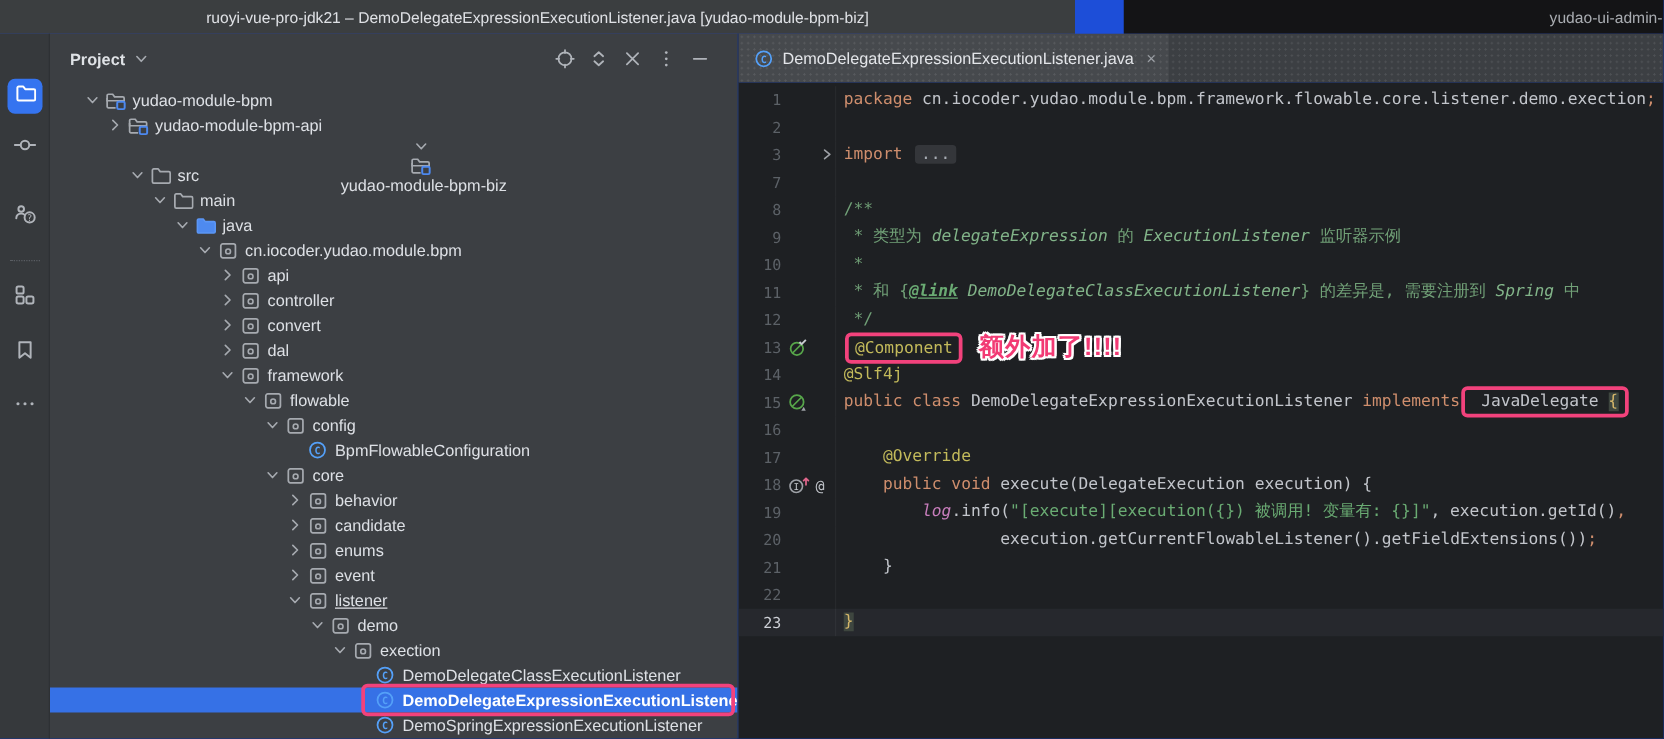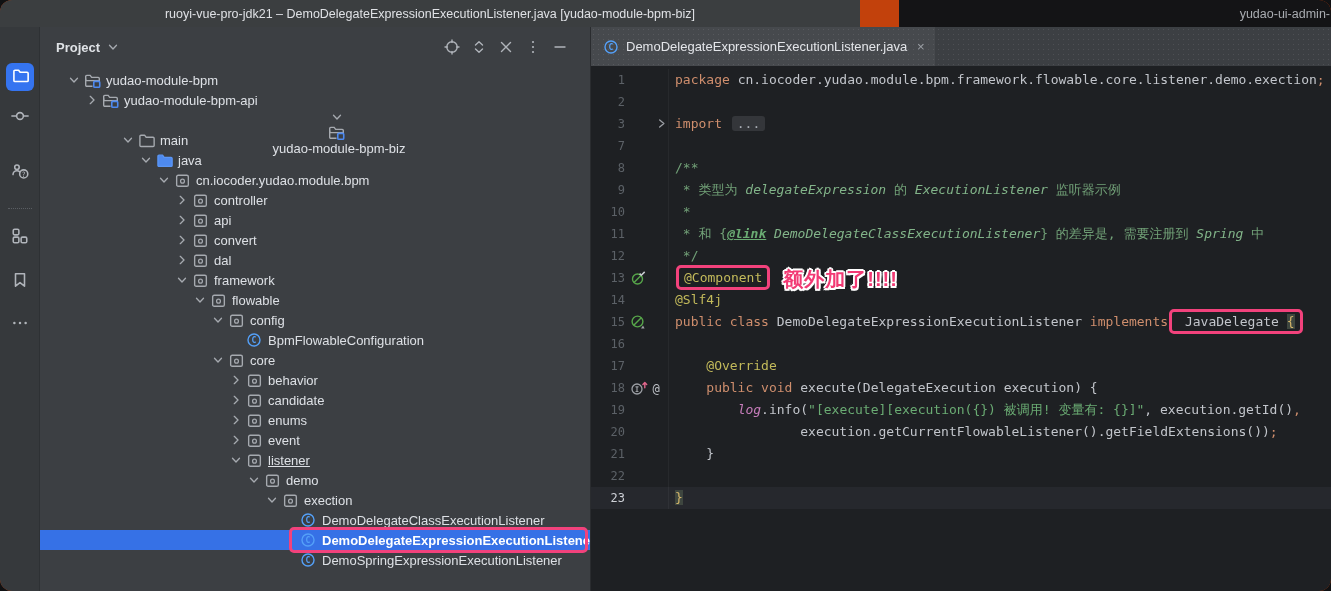--- a/index.html
+++ b/index.html
@@ -1,18 +1,18 @@
 <!DOCTYPE html>
 <html><head>
 <meta charset="utf-8">
 <style>
   * { margin:0; padding:0; box-sizing:border-box; }
   html,body { background:#101113; }
   .window { width:1331px; height:591px; overflow:hidden; position:relative;
-            font-family:"Liberation Sans", sans-serif; background:#c2410c;border-radius:12px; }
+            font-family:"Liberation Sans", sans-serif; background:#1d4ed8; }
 
   
   .titlebar { display:flex; height:27px; }
   .tb-left { width:860px; background:#3B3E40; color:#DFE1E5; font-size:12.5px;
              display:flex; align-items:center; justify-content:center; }
   .tb-right { flex:1; background:#141416; color:#A9ACB1; font-size:12.5px;
               display:flex; align-items:center; justify-content:flex-end; padding-right:1px;
               overflow:hidden; white-space:nowrap;margin-left:39px; }
 
   
@@ -216,20 +216,33 @@
             </span>
             <span class="ticon">
               <svg width="17" height="17" viewBox="0 0 16 16">
                 <path d="M1.6 4.2a1 1 0 0 1 1-1h3.2l1.4 1.9h6.2a1 1 0 0 1 1 1v2H1.6z" fill="none" stroke="#A6AAB0" stroke-width="1.3"></path>
                 <path d="M1.6 6v6.4a1 1 0 0 0 1 1H8" fill="none" stroke="#A6AAB0" stroke-width="1.3"></path>
                 <rect x="9.2" y="8.8" width="5.6" height="5.6" rx="1" fill="#3C3F43" stroke="#4D89F0" stroke-width="1.5"></rect>
               </svg>
             </span>
             <span class="tlabel">yudao-module-bpm-biz</span>
           </div>
+          <div class="tree-row" style="padding-left: 61px;">
+            <span class="chev">
+              <svg width="14" height="14" viewBox="0 0 16 16">
+                <path d="M4 6l4 4.3L12 6" fill="none" stroke="#A6AAB0" stroke-width="1.5" stroke-linecap="round" stroke-linejoin="round"></path>
+              </svg>
+            </span>
+            <span class="ticon">
+              <svg width="17" height="17" viewBox="0 0 16 16">
+                <path d="M1.8 4a1 1 0 0 1 1-1h3.4l1.5 2h6.5a1 1 0 0 1 1 1v6.6a1 1 0 0 1-1 1H2.8a1 1 0 0 1-1-1z" fill="none" stroke="#A6AAB0" stroke-width="1.3" stroke-linejoin="round"></path>
+              </svg>
+            </span>
+            <span class="tlabel">src</span>
+          </div>
           <div class="tree-row" style="padding-left: 79px;">
             <span class="chev">
               <svg width="14" height="14" viewBox="0 0 16 16">
                 <path d="M4 6l4 4.3L12 6" fill="none" stroke="#A6AAB0" stroke-width="1.5" stroke-linecap="round" stroke-linejoin="round"></path>
               </svg>
             </span>
             <span class="ticon">
               <svg width="17" height="17" viewBox="0 0 16 16">
                 <path d="M1.8 4a1 1 0 0 1 1-1h3.4l1.5 2h6.5a1 1 0 0 1 1 1v6.6a1 1 0 0 1-1 1H2.8a1 1 0 0 1-1-1z" fill="none" stroke="#A6AAB0" stroke-width="1.3" stroke-linejoin="round"></path>
               </svg>
@@ -268,35 +281,35 @@
               <svg width="14" height="14" viewBox="0 0 16 16">
                 <path d="M6 3.8L10.3 8 6 12.2" fill="none" stroke="#A6AAB0" stroke-width="1.5" stroke-linecap="round" stroke-linejoin="round"></path>
               </svg>
             </span>
             <span class="ticon">
               <svg width="17" height="17" viewBox="0 0 16 16">
                 <rect x="2.5" y="3" width="11" height="10.4" rx="1.5" fill="none" stroke="#A6AAB0" stroke-width="1.3"></rect>
                 <circle cx="8" cy="8.6" r="1.8" fill="none" stroke="#A6AAB0" stroke-width="1.2"></circle>
               </svg>
             </span>
+            <span class="tlabel">api</span>
+          </div>
+          <div class="tree-row" style="padding-left: 133px;">
+            <span class="chev">
+              <svg width="14" height="14" viewBox="0 0 16 16">
+                <path d="M6 3.8L10.3 8 6 12.2" fill="none" stroke="#A6AAB0" stroke-width="1.5" stroke-linecap="round" stroke-linejoin="round"></path>
+              </svg>
+            </span>
+            <span class="ticon">
+              <svg width="17" height="17" viewBox="0 0 16 16">
+                <rect x="2.5" y="3" width="11" height="10.4" rx="1.5" fill="none" stroke="#A6AAB0" stroke-width="1.3"></rect>
+                <circle cx="8" cy="8.6" r="1.8" fill="none" stroke="#A6AAB0" stroke-width="1.2"></circle>
+              </svg>
+            </span>
             <span class="tlabel">controller</span>
-          </div>
-          <div class="tree-row" style="padding-left: 133px;">
-            <span class="chev">
-              <svg width="14" height="14" viewBox="0 0 16 16">
-                <path d="M6 3.8L10.3 8 6 12.2" fill="none" stroke="#A6AAB0" stroke-width="1.5" stroke-linecap="round" stroke-linejoin="round"></path>
-              </svg>
-            </span>
-            <span class="ticon">
-              <svg width="17" height="17" viewBox="0 0 16 16">
-                <rect x="2.5" y="3" width="11" height="10.4" rx="1.5" fill="none" stroke="#A6AAB0" stroke-width="1.3"></rect>
-                <circle cx="8" cy="8.6" r="1.8" fill="none" stroke="#A6AAB0" stroke-width="1.2"></circle>
-              </svg>
-            </span>
-            <span class="tlabel">api</span>
           </div>
           <div class="tree-row" style="padding-left: 133px;">
             <span class="chev">
               <svg width="14" height="14" viewBox="0 0 16 16">
                 <path d="M6 3.8L10.3 8 6 12.2" fill="none" stroke="#A6AAB0" stroke-width="1.5" stroke-linecap="round" stroke-linejoin="round"></path>
               </svg>
             </span>
             <span class="ticon">
               <svg width="17" height="17" viewBox="0 0 16 16">
                 <rect x="2.5" y="3" width="11" height="10.4" rx="1.5" fill="none" stroke="#A6AAB0" stroke-width="1.3"></rect>

